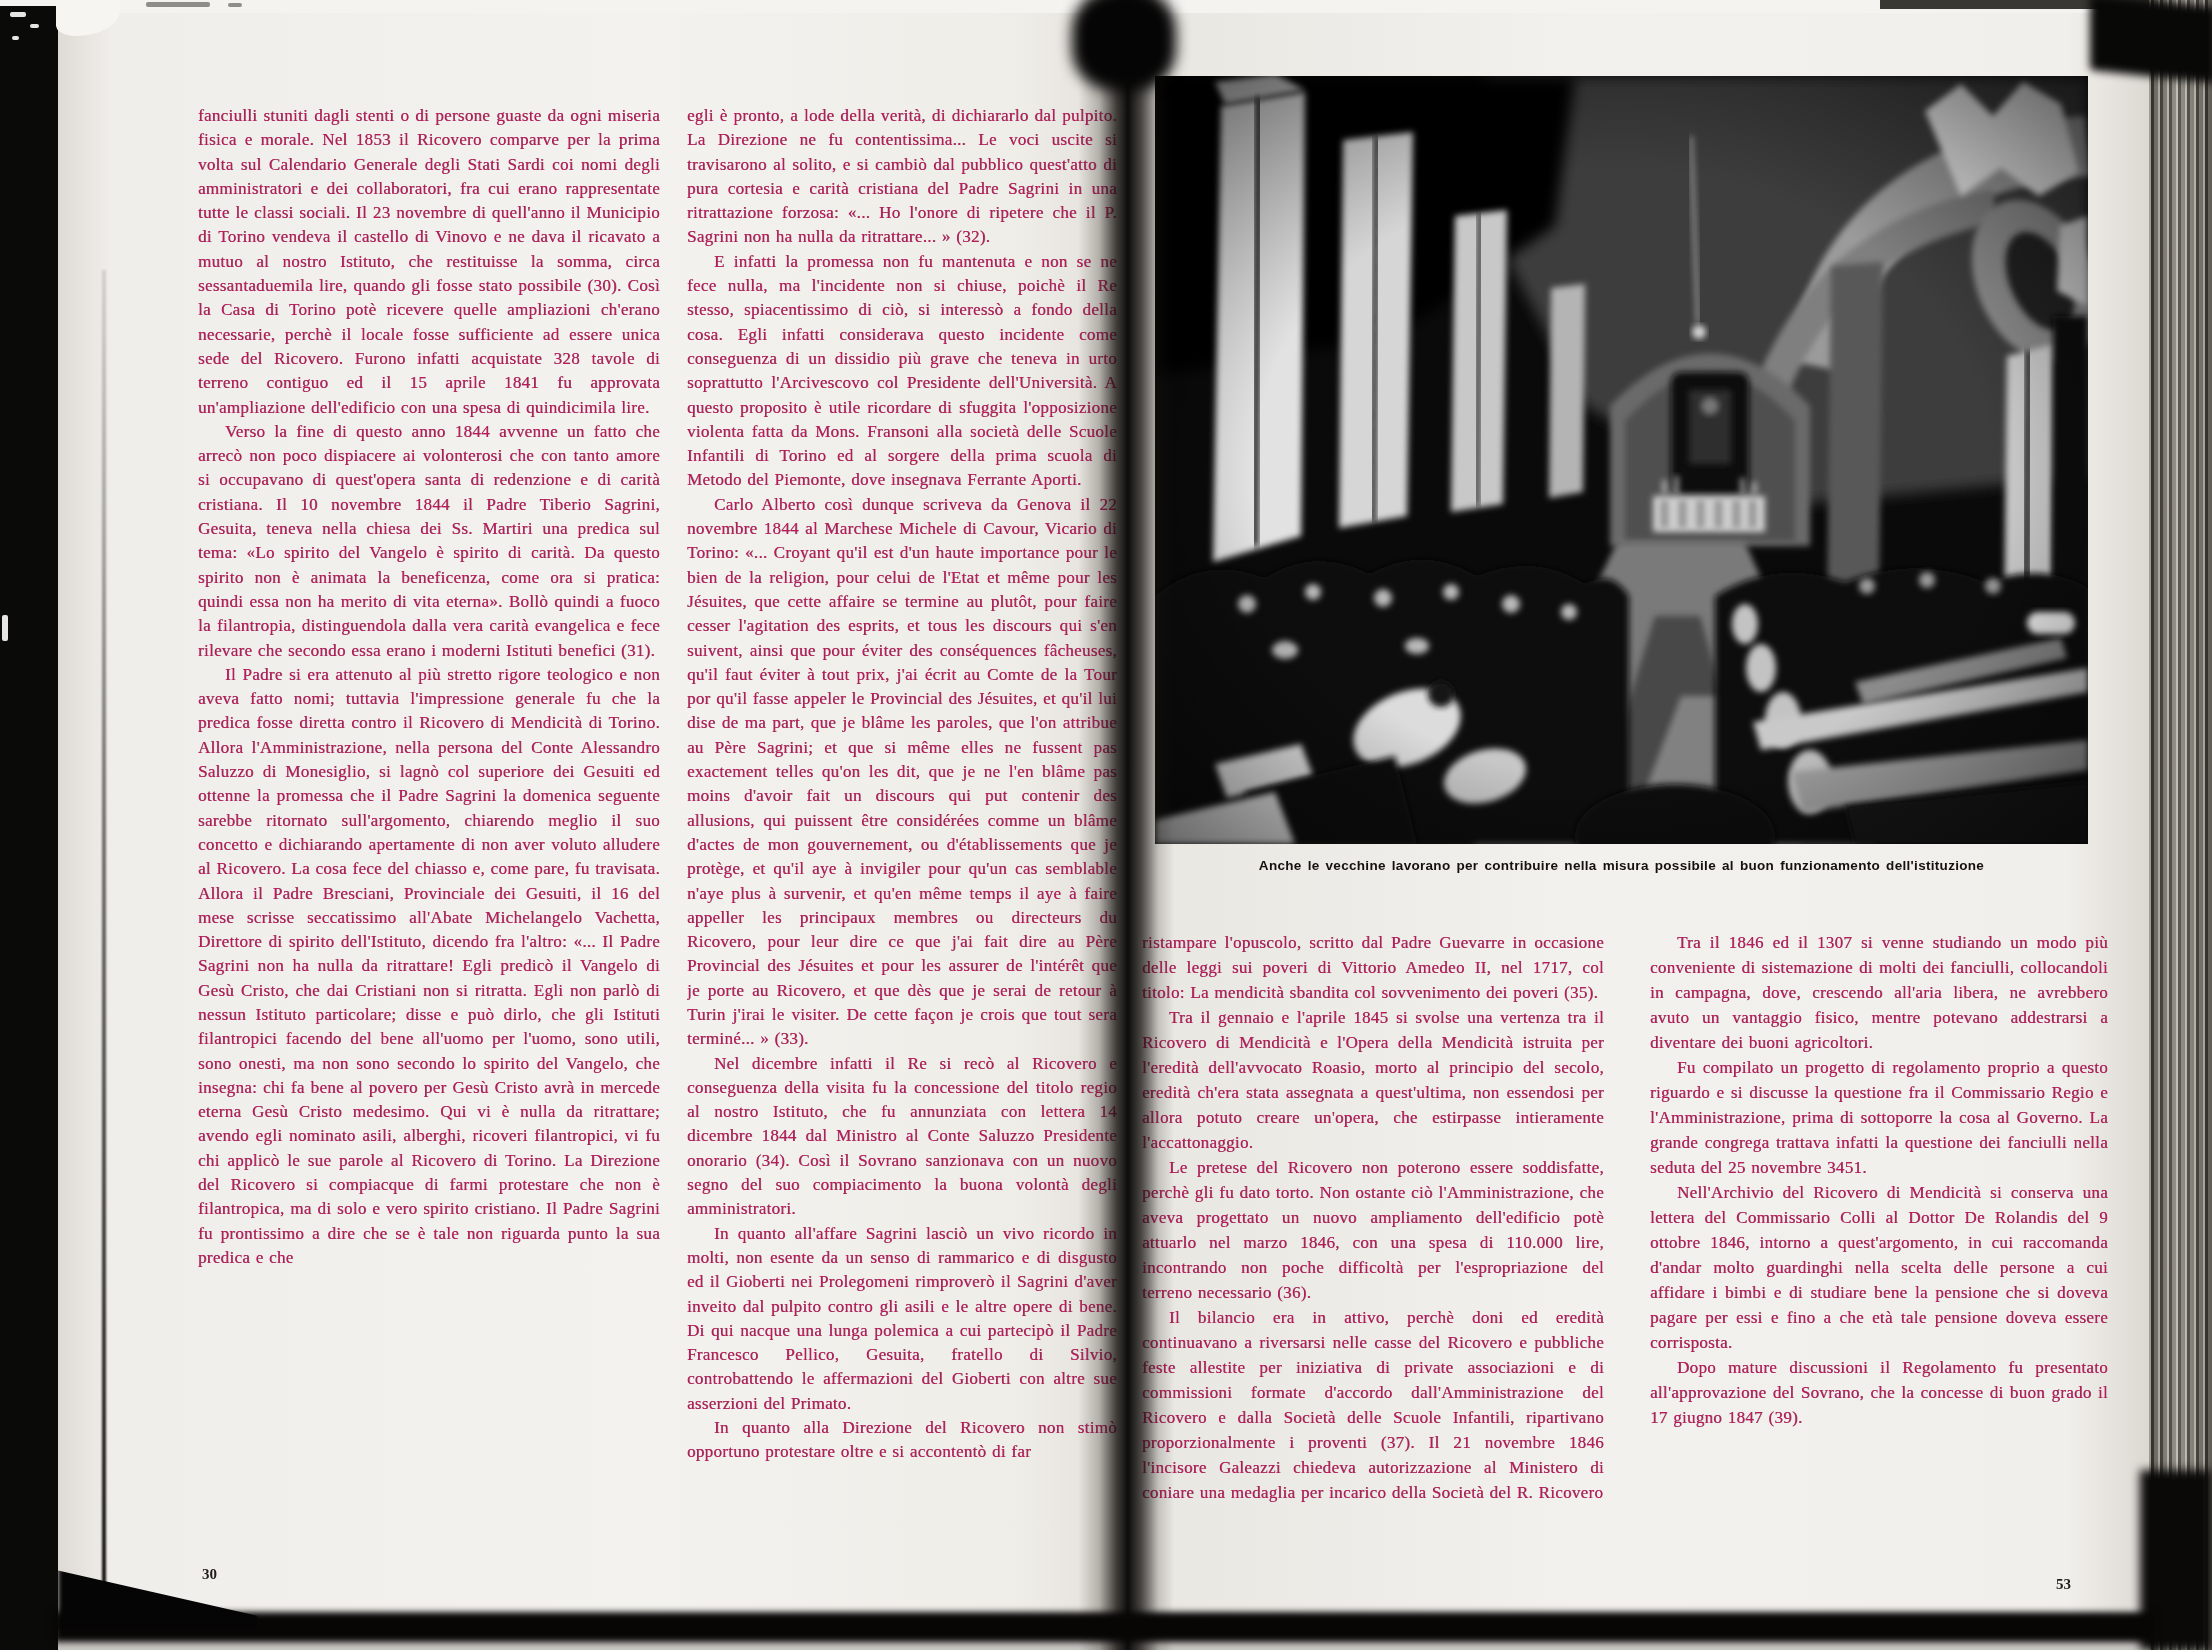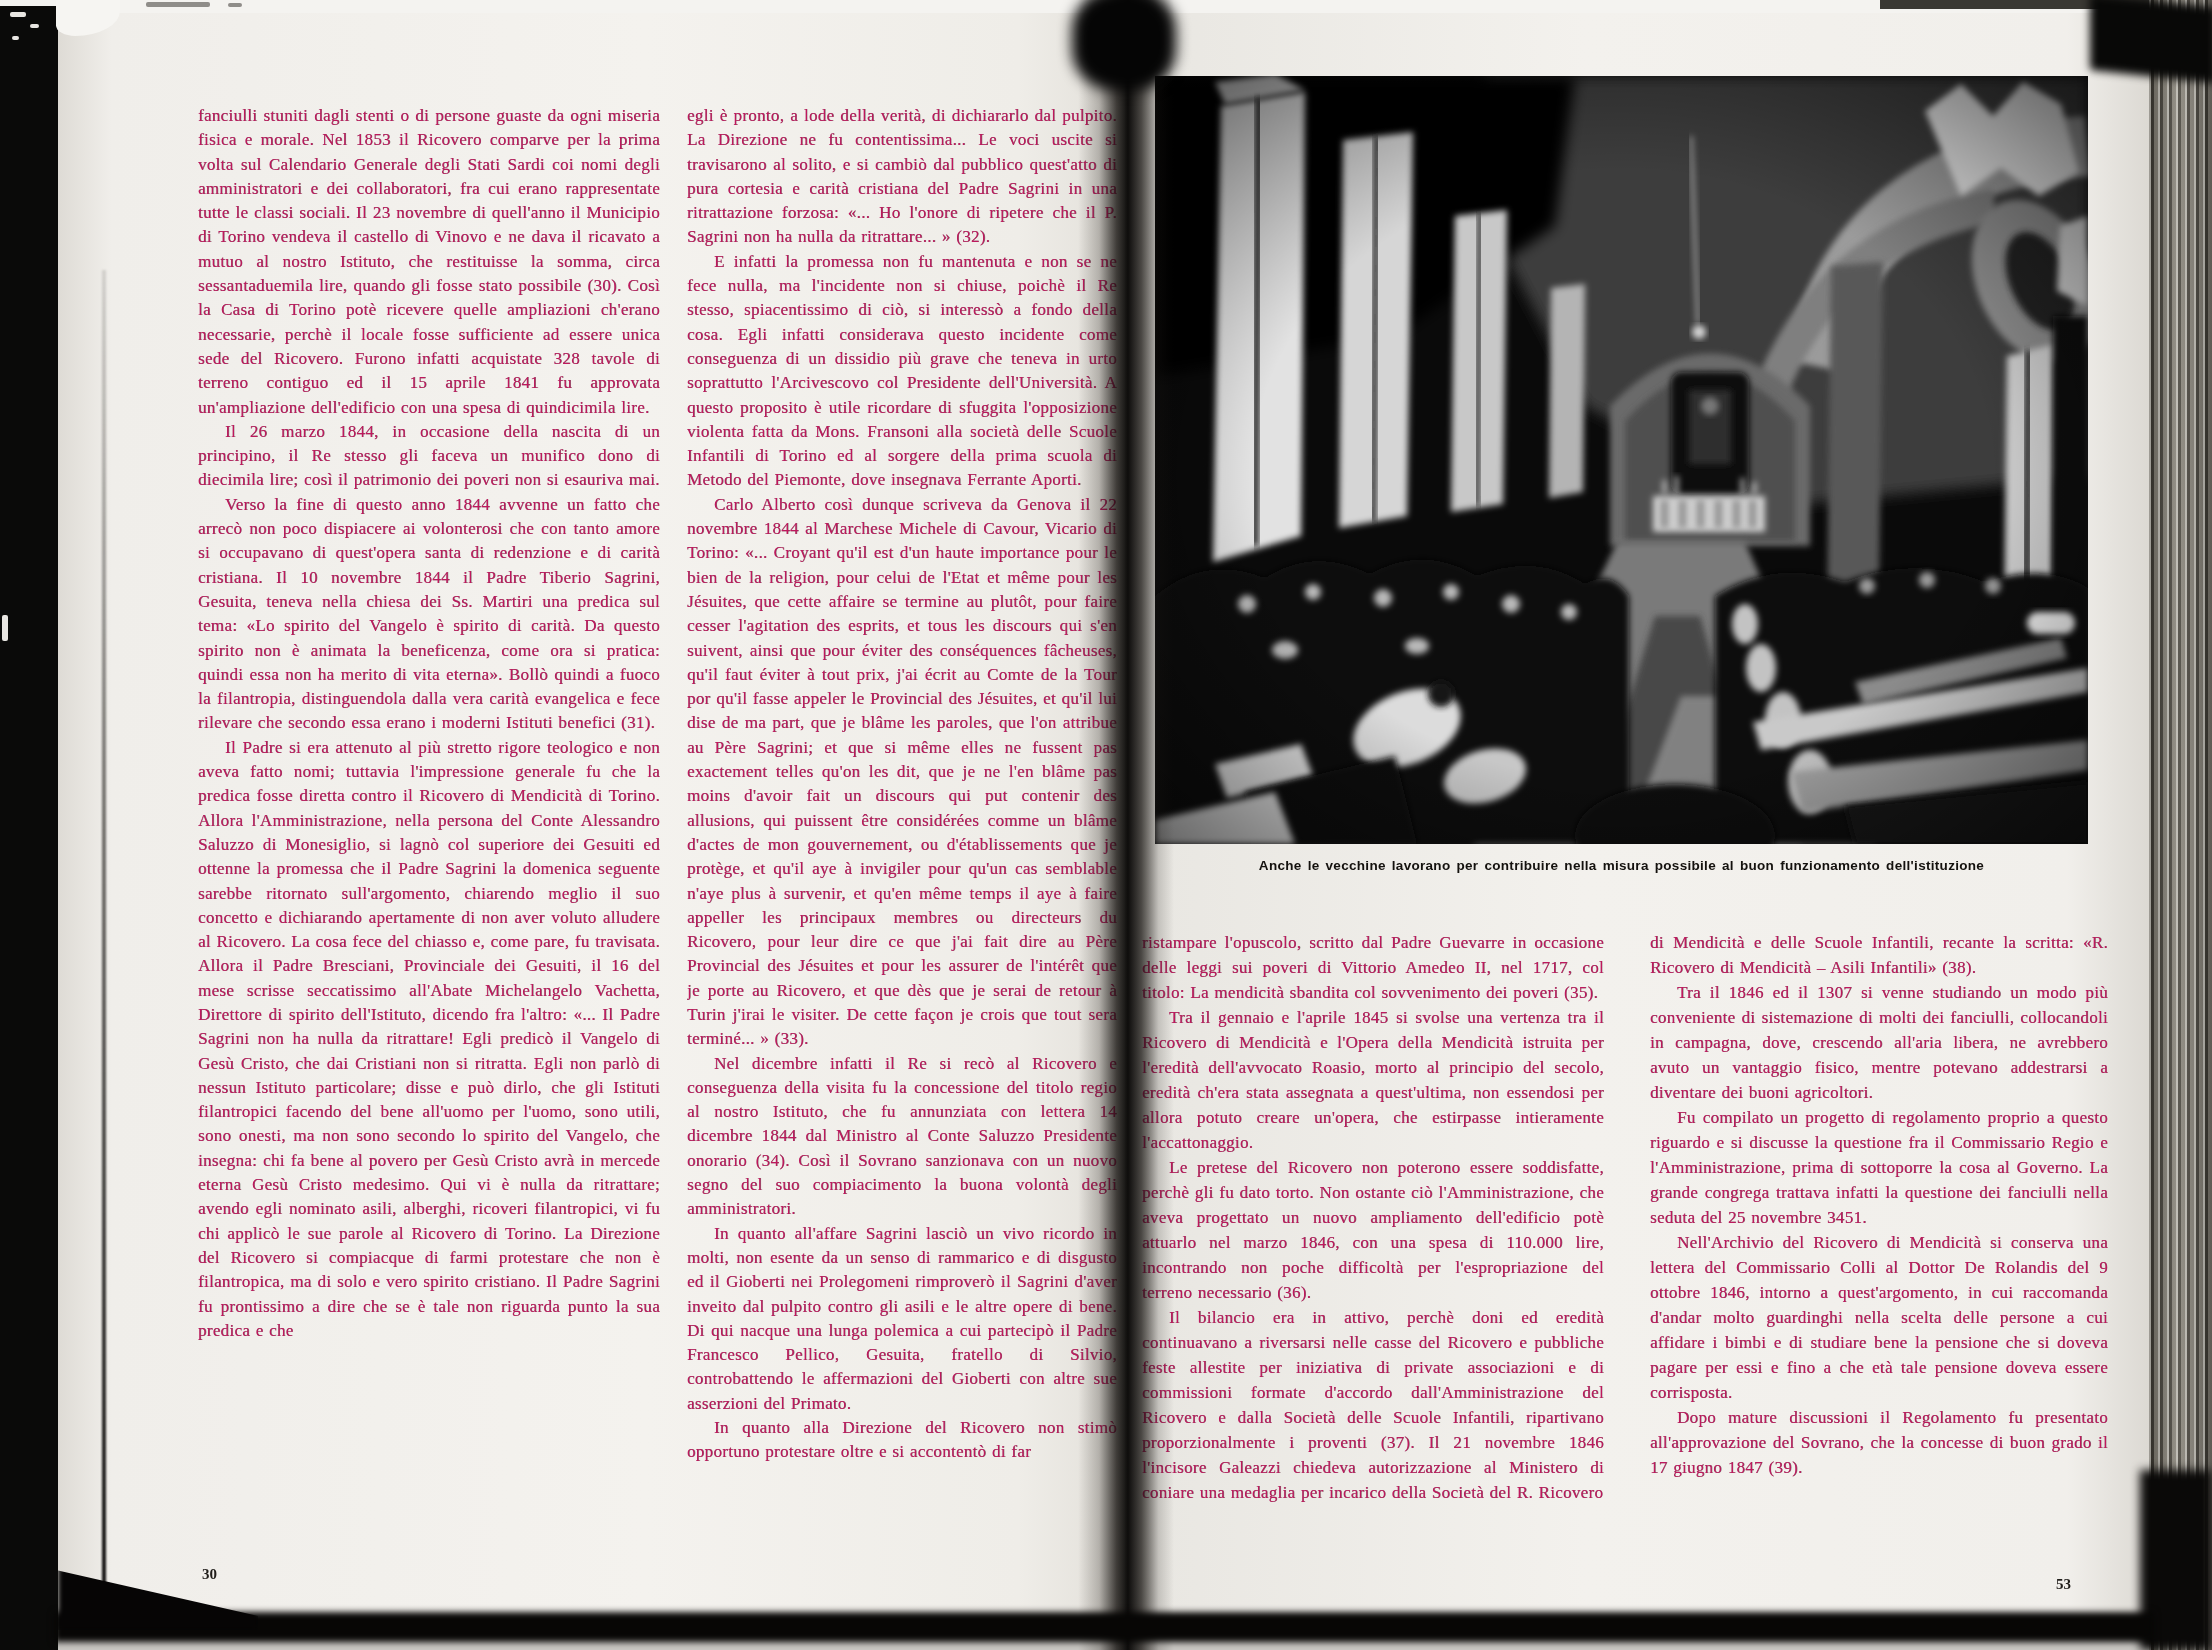--- a/index.html
+++ b/index.html
@@ -80,21 +80,20 @@
   <div class="speck" style="left:30px;top:24px;width:9px;height:4px;"></div>
   <div class="speck" style="left:12px;top:36px;width:7px;height:4px;"></div>
   <div class="speck" style="left:2px;top:615px;width:6px;height:26px;"></div>
   <div class="corner-flap"></div>
 
   <div class="left-page">
     <div class="crease" style="left:44px;top:260px;"></div>
   </div>
   <div class="col col-l1" lang="it">
       <p class="para">fanciulli stuniti dagli stenti o di persone guaste da ogni miseria fisica e morale. Nel 1853 il Ricovero comparve per la prima volta sul Calendario Generale degli Stati Sardi coi nomi degli amministratori e dei collaboratori, fra cui erano rappresentate tutte le classi sociali. Il 23 novembre di quell'anno il Municipio di Torino vendeva il castello di Vinovo e ne dava il ricavato a mutuo al nostro Istituto, che restituisse la somma, circa sessantaduemila lire, quando gli fosse stato possibile (30). Così la Casa di Torino potè ricevere quelle ampliazioni ch'erano necessarie, perchè il locale fosse sufficiente ad essere unica sede del Ricovero. Furono infatti acquistate 328 tavole di terreno contiguo ed il 15 aprile 1841 fu approvata un'ampliazione dell'edificio con una spesa di quindicimila lire.</p>
-      <p class="para indent">Il 26 marzo 1844, in occasione della nascita di un principino, il Re stesso gli faceva un munifico dono di diecimila lire; così il patrimonio dei poveri non si esauriva mai.</p>
       <p class="para indent">Verso la fine di questo anno 1844 avvenne un fatto che arrecò non poco dispiacere ai volonterosi che con tanto amore si occupavano di quest'opera santa di redenzione e di carità cristiana. Il 10 novembre 1844 il Padre Tiberio Sagrini, Gesuita, teneva nella chiesa dei Ss. Martiri una predica sul tema: «Lo spirito del Vangelo è spirito di carità. Da questo spirito non è animata la beneficenza, come ora si pratica: quindi essa non ha merito di vita eterna». Bollò quindi a fuoco la filantropia, distinguendola dalla vera carità evangelica e fece rilevare che secondo essa erano i moderni Istituti benefici (31).</p>
       <p class="para indent">Il Padre si era attenuto al più stretto rigore teologico e non aveva fatto nomi; tuttavia l'impressione generale fu che la predica fosse diretta contro il Ricovero di Mendicità di Torino. Allora l'Amministrazione, nella persona del Conte Alessandro Saluzzo di Monesiglio, si lagnò col superiore dei Gesuiti ed ottenne la promessa che il Padre Sagrini la domenica seguente sarebbe ritornato sull'argomento, chiarendo meglio il suo concetto e dichiarando apertamente di non aver voluto alludere al Ricovero. La cosa fece del chiasso e, come pare, fu travisata. Allora il Padre Bresciani, Provinciale dei Gesuiti, il 16 del mese scrisse seccatissimo all'Abate Michelangelo Vachetta, Direttore di spirito dell'Istituto, dicendo fra l'altro: «... Il Padre Sagrini non ha nulla da ritrattare! Egli predicò il Vangelo di Gesù Cristo, che dai Cristiani non si ritratta. Egli non parlò di nessun Istituto particolare; disse e può dirlo, che gli Istituti filantropici facendo del bene all'uomo per l'uomo, sono utili, sono onesti, ma non sono secondo lo spirito del Vangelo, che insegna: chi fa bene al povero per Gesù Cristo avrà in mercede eterna Gesù Cristo medesimo. Qui vi è nulla da ritrattare; avendo egli nominato asili, alberghi, ricoveri filantropici, vi fu chi applicò le sue parole al Ricovero di Torino. La Direzione del Ricovero si compiacque di farmi protestare che non è filantropica, ma di solo e vero spirito cristiano. Il Padre Sagrini fu prontissimo a dire che se è tale non riguarda punto la sua predica e che</p>
     </div>
   <div class="col col-l2" lang="it">
       <p class="para">egli è pronto, a lode della verità, di dichiararlo dal pulpito. La Direzione ne fu contentissima... Le voci uscite si travisarono al solito, e si cambiò dal pubblico quest'atto di pura cortesia e carità cristiana del Padre Sagrini in una ritrattazione forzosa: «... Ho l'onore di ripetere che il P. Sagrini non ha nulla da ritrattare... » (32).</p>
       <p class="para indent">E infatti la promessa non fu mantenuta e non se ne fece nulla, ma l'incidente non si chiuse, poichè il Re stesso, spiacentissimo di ciò, si interessò a fondo della cosa. Egli infatti considerava questo incidente come conseguenza di un dissidio più grave che teneva in urto soprattutto l'Arcivescovo col Presidente dell'Università. A questo proposito è utile ricordare di sfuggita l'opposizione violenta fatta da Mons. Fransoni alla società delle Scuole Infantili di Torino ed al sorgere della prima scuola di Metodo del Piemonte, dove insegnava Ferrante Aporti.</p>
       <p class="para indent">Carlo Alberto così dunque scriveva da Genova il 22 novembre 1844 al Marchese Michele di Cavour, Vicario di Torino: «... Croyant qu'il est d'un haute importance pour le bien de la religion, pour celui de l'Etat et même pour les Jésuites, que cette affaire se termine au plutôt, pour faire cesser l'agitation des esprits, et tous les discours qui s'en suivent, ainsi que pour éviter des conséquences fâcheuses, qu'il faut éviter à tout prix, j'ai écrit au Comte de la Tour por qu'il fasse appeler le Provincial des Jésuites, et qu'il lui dise de ma part, que je blâme les paroles, que l'on attribue au Père Sagrini; et que si même elles ne fussent pas exactement telles qu'on les dit, que je ne l'en blâme pas moins d'avoir fait un discours qui put contenir des allusions, qui puissent être considérées comme un blâme d'actes de mon gouvernement, ou d'établissements que je protège, et qu'il aye à invigiler pour qu'un cas semblable n'aye plus à survenir, et qu'en même temps il aye à faire appeller les principaux membres ou directeurs du Ricovero, pour leur dire ce que j'ai fait dire au Père Provincial des Jésuites et pour les assurer de l'intérêt que je porte au Ricovero, et que dès que je serai de retour à Turin j'irai le visiter. De cette façon je crois que tout sera terminé... » (33).</p>
       <p class="para indent">Nel dicembre infatti il Re si recò al Ricovero e conseguenza della visita fu la concessione del titolo regio al nostro Istituto, che fu annunziata con lettera 14 dicembre 1844 dal Ministro al Conte Saluzzo Presidente onorario (34). Così il Sovrano sanzionava con un nuovo segno del suo compiacimento la buona volontà degli amministratori.</p>
       <p class="para indent">In quanto all'affare Sagrini lasciò un vivo ricordo in molti, non esente da un senso di rammarico e di disgusto ed il Gioberti nei Prolegomeni rimproverò il Sagrini d'aver inveito dal pulpito contro gli asili e le altre opere di bene. Di qui nacque una lunga polemica a cui partecipò il Padre Francesco Pellico, Gesuita, fratello di Silvio, controbattendo le affermazioni del Gioberti con altre sue asserzioni del Primato.</p>
       <p class="para indent">In quanto alla Direzione del Ricovero non stimò opportuno protestare oltre e si accontentò di far</p>
@@ -220,21 +219,20 @@
 
   <div class="caption">Anche le vecchine lavorano per contribuire nella misura possibile al buon funzionamento dell'istituzione</div>
 
   <div class="col col-r1" lang="it">
       <p class="para">ristampare l'opuscolo, scritto dal Padre Guevarre in occasione delle leggi sui poveri di Vittorio Amedeo II, nel 1717, col titolo: La mendicità sbandita col sovvenimento dei poveri (35).</p>
       <p class="para indent">Tra il gennaio e l'aprile 1845 si svolse una vertenza tra il Ricovero di Mendicità e l'Opera della Mendicità istruita per l'eredità dell'avvocato Roasio, morto al principio del secolo, eredità ch'era stata assegnata a quest'ultima, non essendosi per allora potuto creare un'opera, che estirpasse intieramente l'accattonaggio.</p>
       <p class="para indent">Le pretese del Ricovero non poterono essere soddisfatte, perchè gli fu dato torto. Non ostante ciò l'Amministrazione, che aveva progettato un nuovo ampliamento dell'edificio potè attuarlo nel marzo 1846, con una spesa di 110.000 lire, incontrando non poche difficoltà per l'espropriazione del terreno necessario (36).</p>
       <p class="para indent">Il bilancio era in attivo, perchè doni ed eredità continuavano a riversarsi nelle casse del Ricovero e pubbliche feste allestite per iniziativa di private associazioni e di commissioni formate d'accordo dall'Amministrazione del Ricovero e dalla Società delle Scuole Infantili, ripartivano proporzionalmente i proventi (37). Il 21 novembre 1846 l'incisore Galeazzi chiedeva autorizzazione al Ministero di coniare una medaglia per incarico della Società del R. Ricovero</p>
     </div>
   <div class="col col-r2" lang="it">
-      <p class="para">di Mendicità e delle Scuole Infantili, recante la scritta: «R. Ricovero di Mendicità – Asili Infantili» (38).</p>
       <p class="para indent">Tra il 1846 ed il 1307 si venne studiando un modo più conveniente di sistemazione di molti dei fanciulli, collocandoli in campagna, dove, crescendo all'aria libera, ne avrebbero avuto un vantaggio fisico, mentre potevano addestrarsi a diventare dei buoni agricoltori.</p>
       <p class="para indent">Fu compilato un progetto di regolamento proprio a questo riguardo e si discusse la questione fra il Commissario Regio e l'Amministrazione, prima di sottoporre la cosa al Governo. La grande congrega trattava infatti la questione dei fanciulli nella seduta del 25 novembre 3451.</p>
       <p class="para indent">Nell'Archivio del Ricovero di Mendicità si conserva una lettera del Commissario Colli al Dottor De Rolandis del 9 ottobre 1846, intorno a quest'argomento, in cui raccomanda d'andar molto guardinghi nella scelta delle persone a cui affidare i bimbi e di studiare bene la pensione che si doveva pagare per essi e fino a che età tale pensione doveva essere corrisposta.</p>
       <p class="para indent">Dopo mature discussioni il Regolamento fu presentato all'approvazione del Sovrano, che la concesse di buon grado il 17 giugno 1847 (39).</p>
     </div>
   <div class="pagenum pn-right">53</div>
 
   <div class="gutter"></div>
   <div class="gutter-top"></div>
   <div class="bottom-band"></div>

